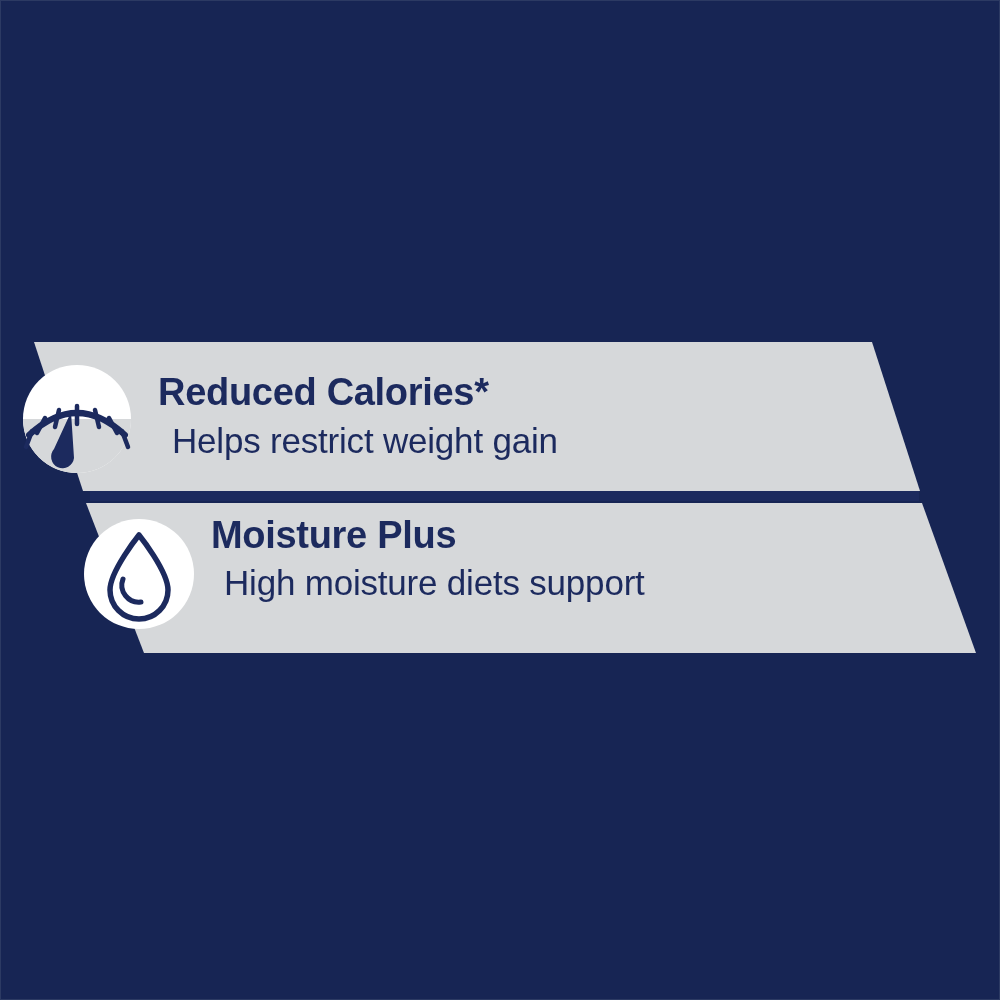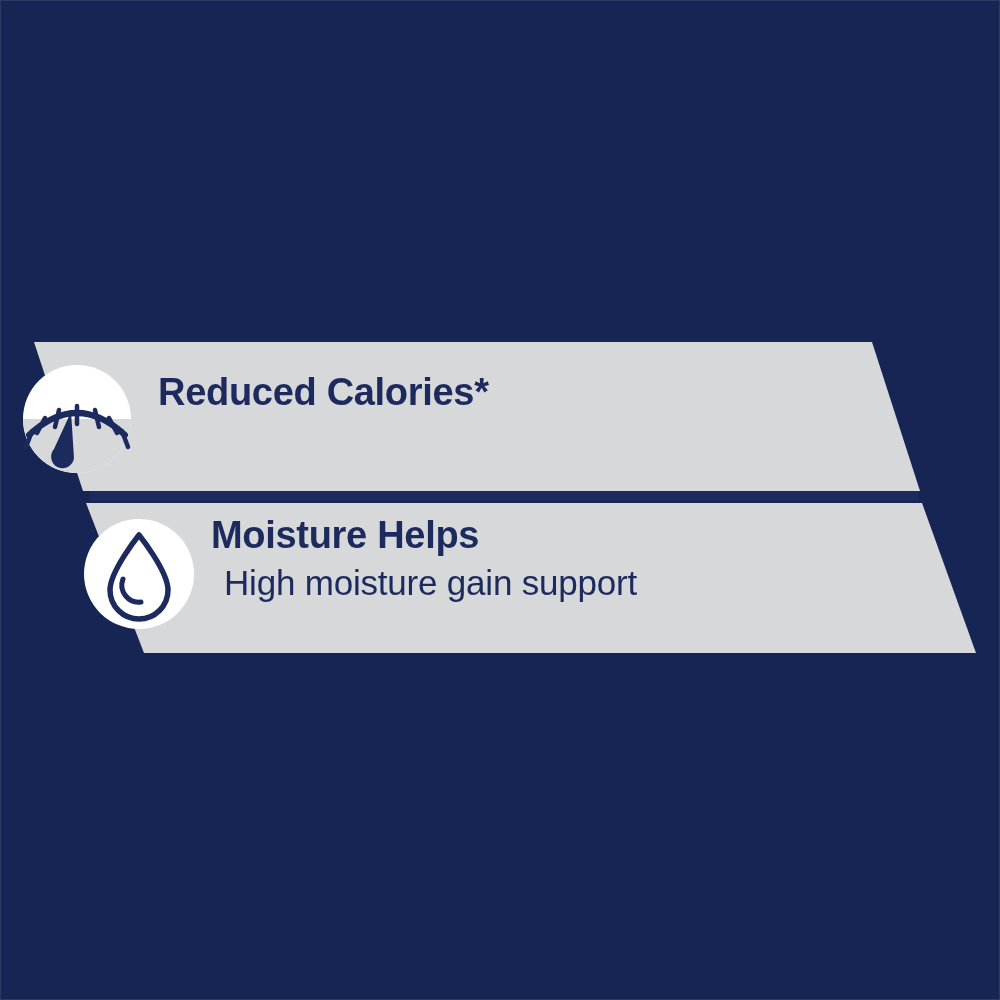--- a/index.html
+++ b/index.html
@@ -103,20 +103,21 @@
                A 29 29 0 0 1 109 589
                C 109 570 138 534 138 534 Z" fill="none" stroke="#1c2a5e" stroke-width="5.5" stroke-linejoin="round"></path>
 
       <path d="M 122 578 A 17 17 0 0 0 140 601" fill="none" stroke="#1c2a5e" stroke-width="5" stroke-linecap="round"></path>
     </g>
   </svg>
 
   <div class="text-layer">
 
     <div class="feature-text feat-title" id="feature-block-1-title">Reduced Calories*</div>
+    <div class="feature-text feat-desc" id="feature-block-1-desc">Helps restrict weight gain</div>
 
-    <div class="feature-text feat-title" id="feature-block-2-title">Moisture Helps</div>
+    <div class="feature-text feat-title" id="feature-block-2-title">Moisture Plus</div>
     <div class="feature-text feat-desc" id="feature-block-2-desc">
-      <span class="desc-line-1">High moisture gain support</span>
+      <span class="desc-line-1">High moisture diets support</span>
     </div>
 
   </div>
 </div>
 
 </body></html>

